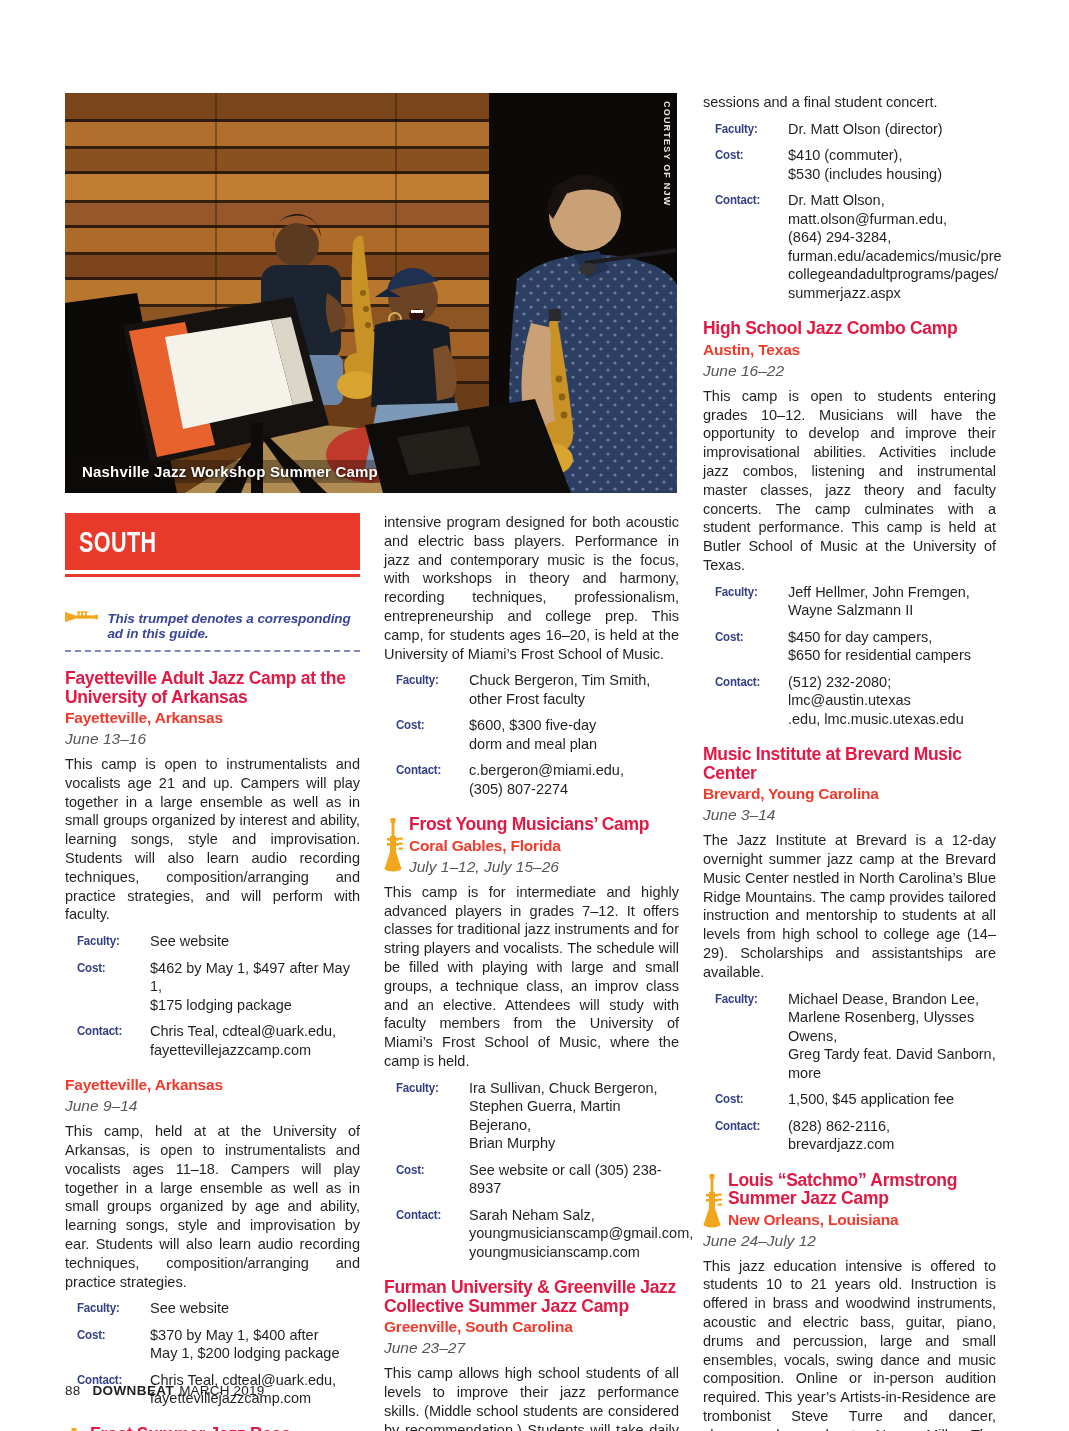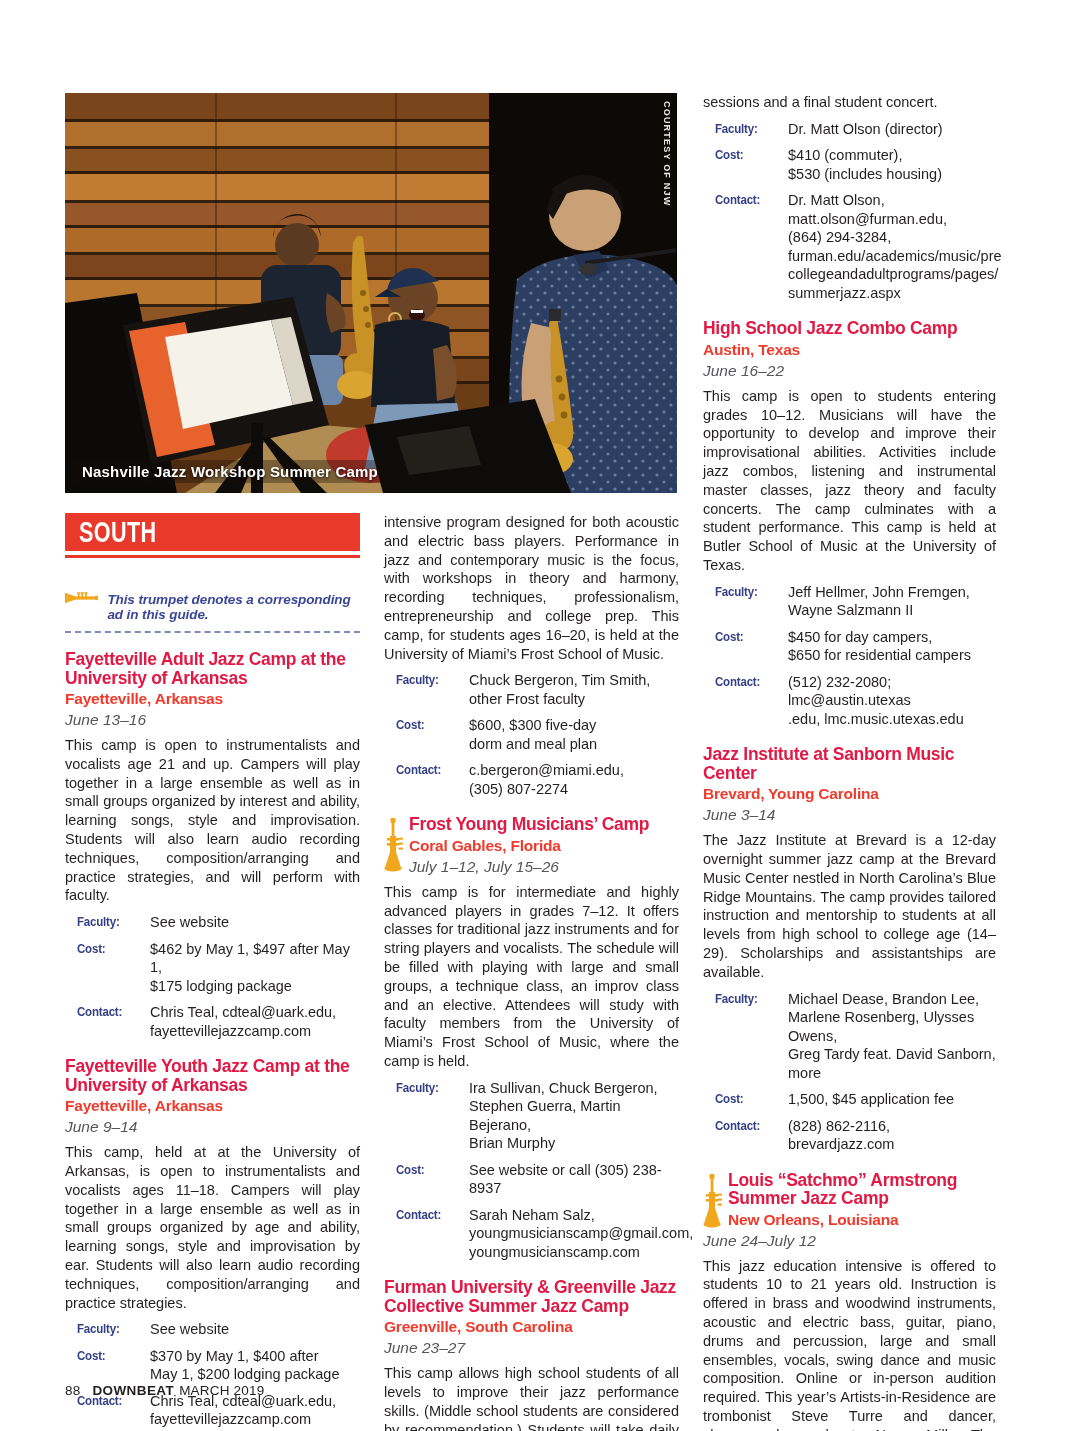--- a/index.html
+++ b/index.html
@@ -20,21 +20,21 @@
     position:absolute; top:8px; right:5px; color:#e9e5db; font-size:9px; font-weight:bold;
     letter-spacing:1.2px; writing-mode:vertical-rl; text-orientation:mixed;
   }
   
   .col{position:absolute; top:513px; width:295px;}
   .col1{left:65px;}
   .col2{left:384px;}
   .col3{left:703px; top:93px; width:293px;}
   
   .south-banner{
-    height:38px; background:var(--banner_red,#e8392b); display:flex; align-items:center;
+    height:57px; background:var(--banner_red,#e8392b); display:flex; align-items:center;
   }
   .south-banner span{
     color:#fff; font-weight:bold; font-size:30px; letter-spacing:.5px;
     transform:scaleX(.72); transform-origin:left center; margin-left:14px; white-space:nowrap;
   }
   .south-rule{height:3px; background:var(--banner_red,#e8392b); margin-top:4px;}
   
   .trumpet-note{display:flex; align-items:center; gap:9px; margin-top:15px;}
   .trumpet-note .txt{
     color:var(--note_blue,#3a4796); font-style:italic; font-weight:bold; font-size:13.5px;
@@ -248,21 +248,20 @@
         </div>
       <div class="kv">
           <span class="k">Contact:</span>
           <span class="v">Chris Teal, cdteal@uark.edu,
 fayettevillejazzcamp.com</span>
         </div>
     </article>
 
     <article class="listing">
       <header class="l-head">
-        <h3 class="l-title">Fayetteville Youth Jazz Camp at the University of Arkansas</h3>
         <div class="l-loc">Fayetteville, Arkansas</div>
         <div class="l-dates">June 9–14</div>
       </header>
       <p class="l-body">This camp, held at at the University of Arkansas, is open to instrumentalists and vocalists ages 11–18. Campers will play together in a large ensemble as well as in small groups organized by age and ability, learning songs, style and improvisation by ear. Students will also learn audio recording techniques, composition/arranging and practice strategies.</p>
       <div class="kv">
           <span class="k">Faculty:</span>
           <span class="v">See website</span>
         </div>
       <div class="kv">
           <span class="k">Cost:</span>
@@ -394,21 +393,21 @@
         </div>
       <div class="kv">
           <span class="k">Contact:</span>
           <span class="v">(512) 232-2080; lmc@austin.utexas
 .edu, lmc.music.utexas.edu</span>
         </div>
     </article>
 
     <article class="listing">
       <header class="l-head">
-        <h3 class="l-title">Jazz Institute at Sanborn Music Center</h3>
+        <h3 class="l-title">Music Institute at Brevard Music Center</h3>
         <div class="l-loc">Brevard, Young Carolina</div>
         <div class="l-dates">June 3–14</div>
       </header>
       <p class="l-body">The Jazz Institute at Brevard is a 12-day overnight summer jazz camp at the Brevard Music Center nestled in North Carolina’s Blue Ridge Mountains. The camp provides tailored instruction and mentorship to students at all levels from high school to college age (14–29). Scholarships and assistantships are available.</p>
       <div class="kv">
           <span class="k">Faculty:</span>
           <span class="v">Michael Dease, Brandon Lee,
 Marlene Rosenberg, Ulysses Owens,
 Greg Tardy feat. David Sanborn,
 more</span>

